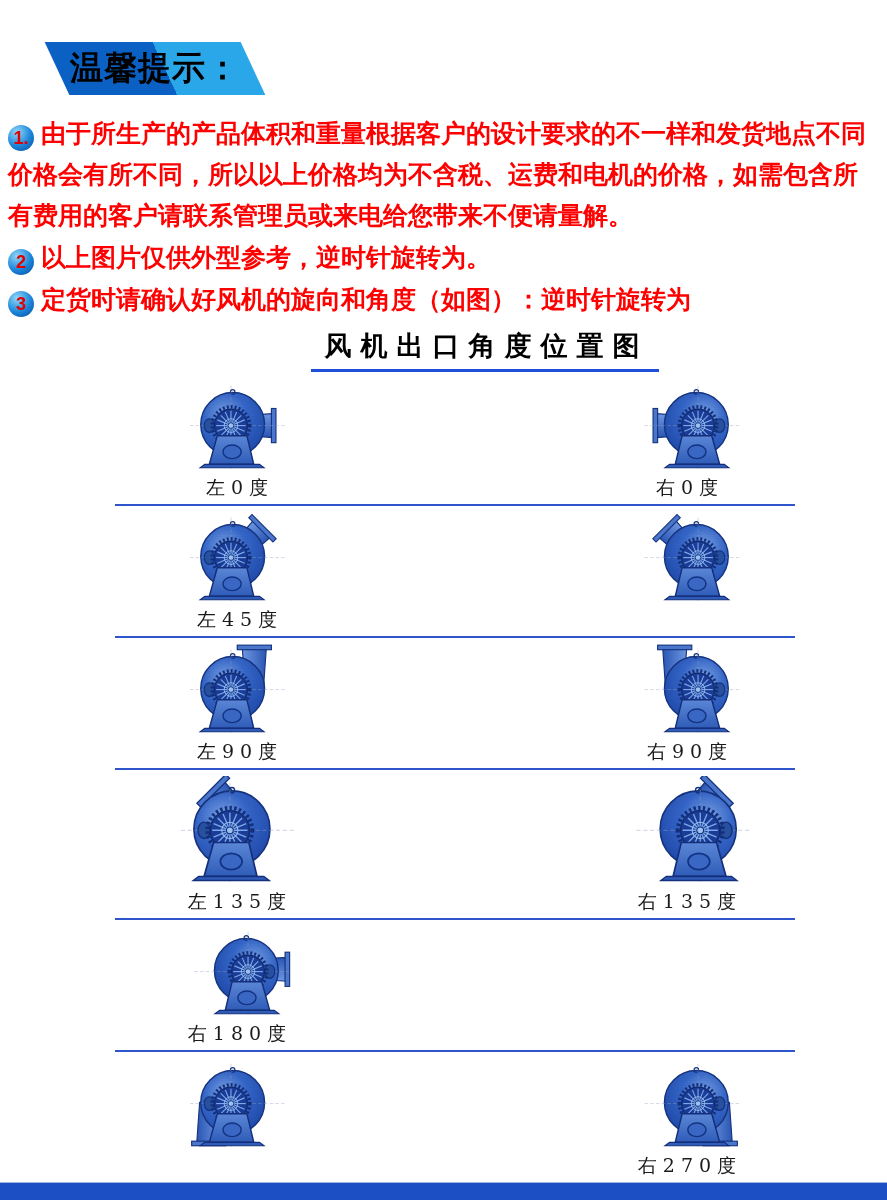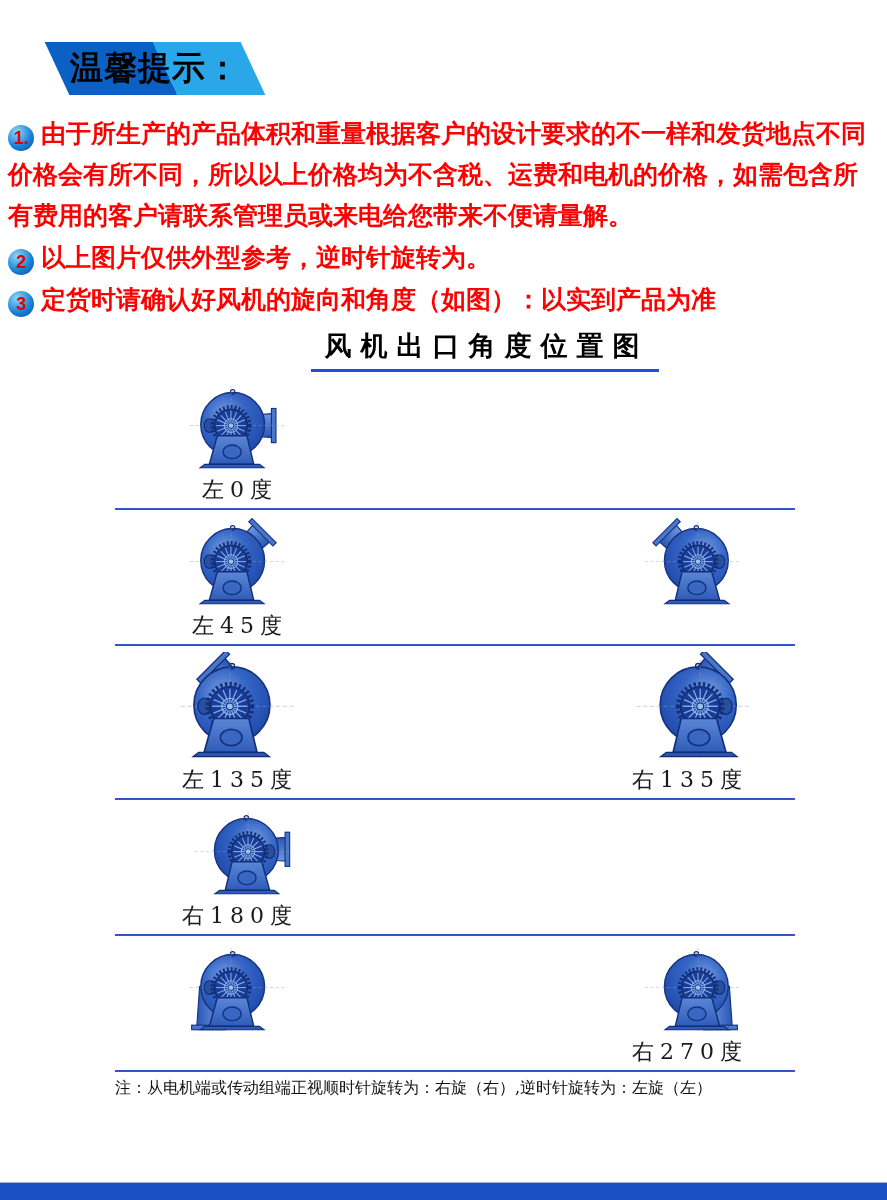--- a/index.html
+++ b/index.html
@@ -27,21 +27,21 @@
             letter-spacing:9px;border-bottom:3px solid #1e4fd8;padding:0 10px 5px 14px;}
 
   
   .rows{margin-top:8px;}
   .fanrow .fans{display:flex;margin-left:90px;}
   .cell{width:300px;text-align:center;}
   .cell + .cell{margin-left:150px;}
   .fan{height:94px;display:block;margin:0 auto;}
   .fan.tall{height:112px;}
   .mirror{transform:scaleX(-1);}
-  .fan-label{font-family:"DejaVu Serif","Liberation Serif",serif;font-size:22px;
+  .fan-label{font-family:"DejaVu Serif","Liberation Serif",serif;font-size:19px;
              letter-spacing:6px;color:#1a1a1a;margin-top:1px;}
   .sep{height:2px;background:#2f55cc;width:680px;margin:3px 0 6px 115px;}
 
   .note{margin:6px 0 0 115px;font-family:"DejaVu Serif","Liberation Serif",serif;
         font-size:16px;color:#111;}
 
   .bottom-bar{position:absolute;left:0;bottom:0;width:100%;height:17px;background:#1d4fc4;
               border-top:1px solid #9fb6dc;}
   .defs-holder{position:absolute;width:0;height:0;overflow:hidden;}
 </style>
@@ -102,38 +102,45 @@
 
 <div class="page">
 
   <div class="banner">
     <span class="banner-text">温馨提示：</span>
   </div>
 
   <div class="tips">
     <p class="tip"><span class="badge">1.</span><span>由于所生产的产品体积和重量根据客户的设计要求的不一样和发货地点不同价格会有所不同，所以以上价格均为不含税、运费和电机的价格，如需包含所有费用的客户请联系管理员或来电给您带来不便请量解。</span></p>
     <p class="tip"><span class="badge">2</span><span>以上图片仅供外型参考，逆时针旋转为。</span></p>
-    <p class="tip"><span class="badge">3</span><span>定货时请确认好风机的旋向和角度（如图）：以实到产品为准</span></p>
+    <p class="tip"><span class="badge">3</span><span>定货时请确认好风机的旋向和角度（如图）：逆时针旋转为</span></p>
   </div>
 
   <div class="dg-title-wrap">
     <span class="dg-title">风机出口角度位置图</span>
   </div>
 
   <div class="rows">
 
     <div class="fanrow">
       <div class="fans">
         <div class="cell">
           <svg class="fan" viewBox="0 0 230 165">
             <use href="#duct-sym"></use>
               <use href="#fanbody-sym"></use>
           </svg>
           <div class="fan-label">左0度</div>
         </div>
+        <div class="cell">
+          <svg class="fan mirror" viewBox="0 0 230 165">
+            <use href="#duct-sym"></use>
+              <use href="#fanbody-sym"></use>
+          </svg>
+          <div class="fan-label">右0度</div>
+        </div>
       </div>
       <div class="sep"></div>
     </div>
 
     <div class="fanrow">
       <div class="fans">
         <div class="cell">
           <svg class="fan" viewBox="0 0 230 165">
             <use href="#duct-sym" transform="rotate(-45 103 78)"></use>
               <use href="#fanbody-sym"></use>
@@ -143,20 +150,39 @@
         <div class="cell">
           <svg class="fan mirror" viewBox="0 0 230 165">
             <use href="#duct-sym" transform="rotate(-45 103 78)"></use>
               <use href="#fanbody-sym"></use>
           </svg>
         </div>
       </div>
       <div class="sep"></div>
     </div>
 
+    <div class="fanrow">
+      <div class="fans">
+        <div class="cell">
+          <svg class="fan" viewBox="0 0 230 165">
+            <use href="#duct-sym" transform="translate(36,0) rotate(-90 103 78)"></use>
+              <use href="#fanbody-sym"></use>
+          </svg>
+          <div class="fan-label">左90度</div>
+        </div>
+        <div class="cell">
+          <svg class="fan mirror" viewBox="0 0 230 165">
+            <use href="#duct-sym" transform="translate(36,0) rotate(-90 103 78)"></use>
+              <use href="#fanbody-sym"></use>
+          </svg>
+          <div class="fan-label">右90度</div>
+        </div>
+      </div>
+      <div class="sep"></div>
+    </div>
 
     <div class="fanrow">
       <div class="fans">
         <div class="cell">
           <svg class="fan tall" viewBox="0 0 230 165">
             <use href="#duct-sym" transform="translate(22,-4) rotate(-135 103 78)"></use>
               <use href="#fanbody-sym"></use>
           </svg>
           <div class="fan-label">左135度</div>
         </div>

